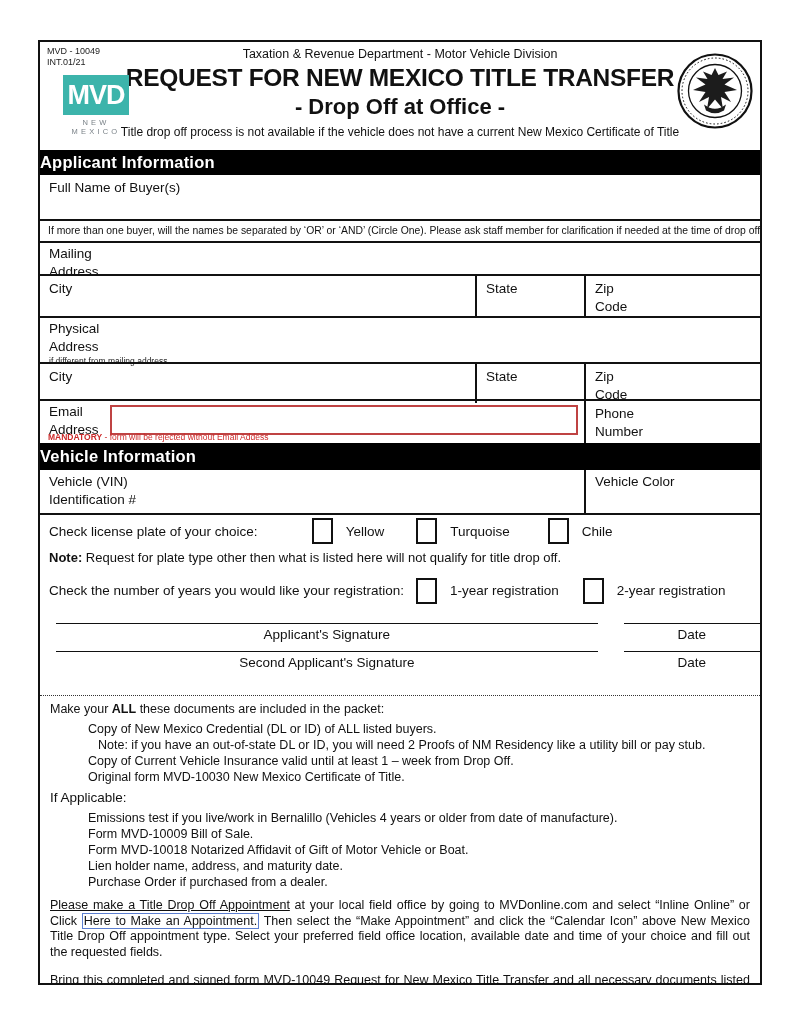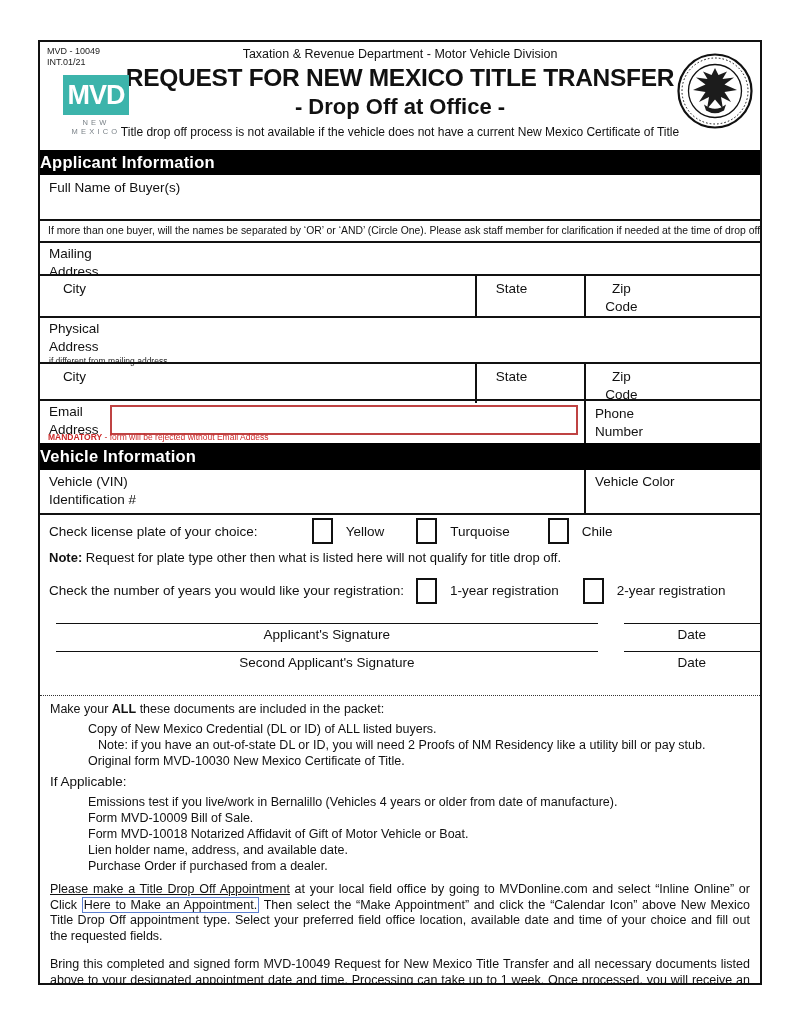--- a/index.html
+++ b/index.html
@@ -46,21 +46,21 @@
   .sublbl { font-size:8.5px; color:#222; padding-left:9px; display:block; margin-top:1px; }
   .full-name { height:44px; border-top:none; }
   .buyer-note { height:22px; }
   .buyer-note .small {
     font-size:10.4px; padding:4px 4px 0 8px; display:block; white-space:nowrap;
   }
   .mailing { height:33px; }
   .mailing .lbl { width:70px; padding-top:2px; }
   .csz { display:grid; grid-template-columns:435px 109px auto; height:42px; }
   .csz > div + div { border-left:2px solid #111; }
-  .csz .lbl { width:60px;text-align:center; }
+  .csz .lbl { width:60px; }
   .physical { height:46px; }
   .physical .lbl { width:72px; padding-top:2px; }
   .csz2 { height:37px; }
   .email-row { display:grid; grid-template-columns:544px auto; height:44px; }
   .email-row > div + div { border-left:2px solid #111; }
   .email-cell { position:relative; }
   .email-cell .lbl { width:62px; padding-top:2px; }
   .email-box {
     position:absolute; left:70px; top:4px; width:468px; height:30px;
     border:2px solid #bf4343; background:#fff;
@@ -272,30 +272,31 @@
   <div class="dotted"></div>
 
   <div class="docs">
     <div class="docs-intro">
       <span>Make your </span><b>ALL</b><span> these documents are included in the packet:</span>
     </div>
 
     <ul class="doc-list">
       <li>Copy of New Mexico Credential (DL or ID) of ALL listed buyers.</li>
       <li class="more-indent">Note: if you have an out-of-state DL or ID, you will need 2 Proofs of NM Residency like a utility bill or pay stub.</li>
+      <li>Copy of Current Vehicle Insurance valid until at least 1 – week from Drop Off.</li>
       <li>Original form MVD-10030 New Mexico Certificate of Title.</li>
     </ul>
 
     <div class="if-applicable">If Applicable:</div>
 
     <ul class="doc-list">
       <li>Emissions test if you live/work in Bernalillo (Vehicles 4 years or older from date of manufacture).</li>
       <li>Form MVD-10009 Bill of Sale.</li>
       <li>Form MVD-10018 Notarized Affidavit of Gift of Motor Vehicle or Boat.</li>
-      <li>Lien holder name, address, and available date.</li>
+      <li>Lien holder name, address, and maturity date.</li>
       <li>Purchase Order if purchased from a dealer.</li>
     </ul>
 
     <div class="para">
       <span class="link-underline">Please make a Title Drop Off Appointment</span><span> at your local field office by going to MVDonline.com and select “Inline Online” or Click </span><span class="link-box">Here to Make an Appointment.</span><span> Then select the “Make Appointment” and click the “Calendar Icon” above New Mexico Title Drop Off appointment type. Select your preferred field office location, available date and time of your choice and fill out the requested fields.</span>
     </div>
 
     <div class="para closing">Bring this completed and signed form MVD-10049 Request for New Mexico Title Transfer and all necessary documents listed above to your designated appointment date and time.  Processing can take up to 1 week. Once processed, you will receive an email requesting payment.</div>
   </div>
 

